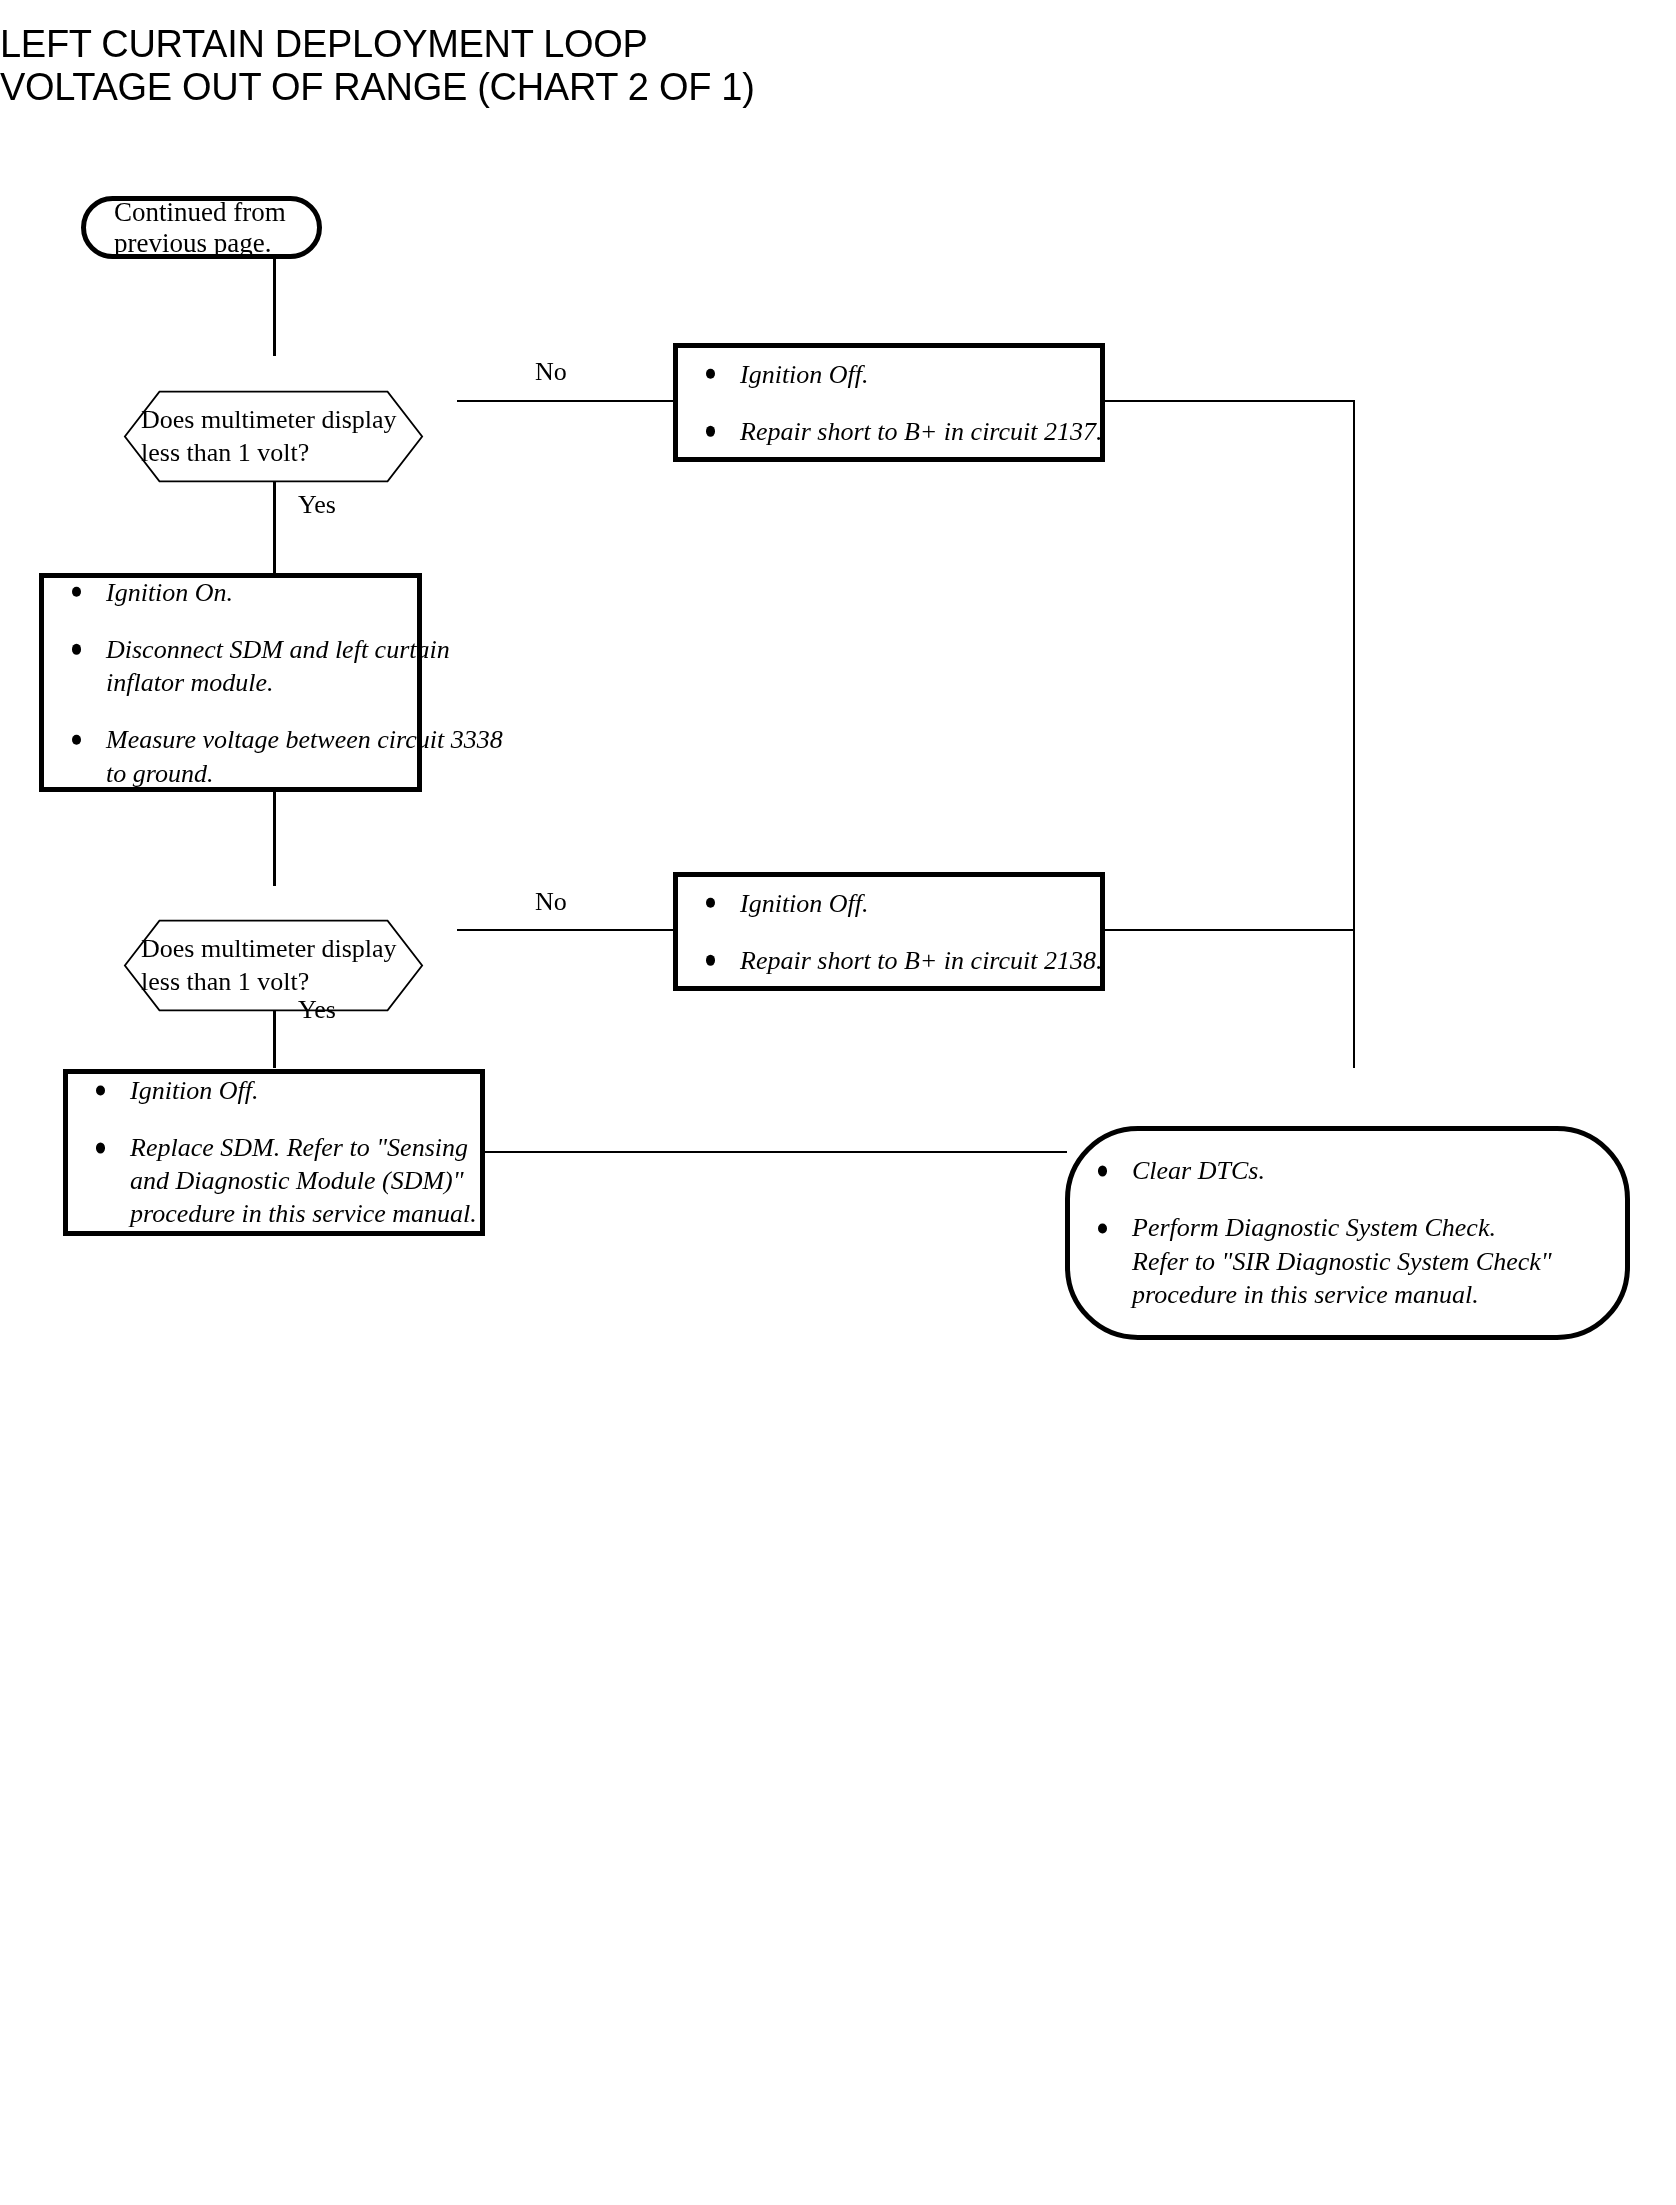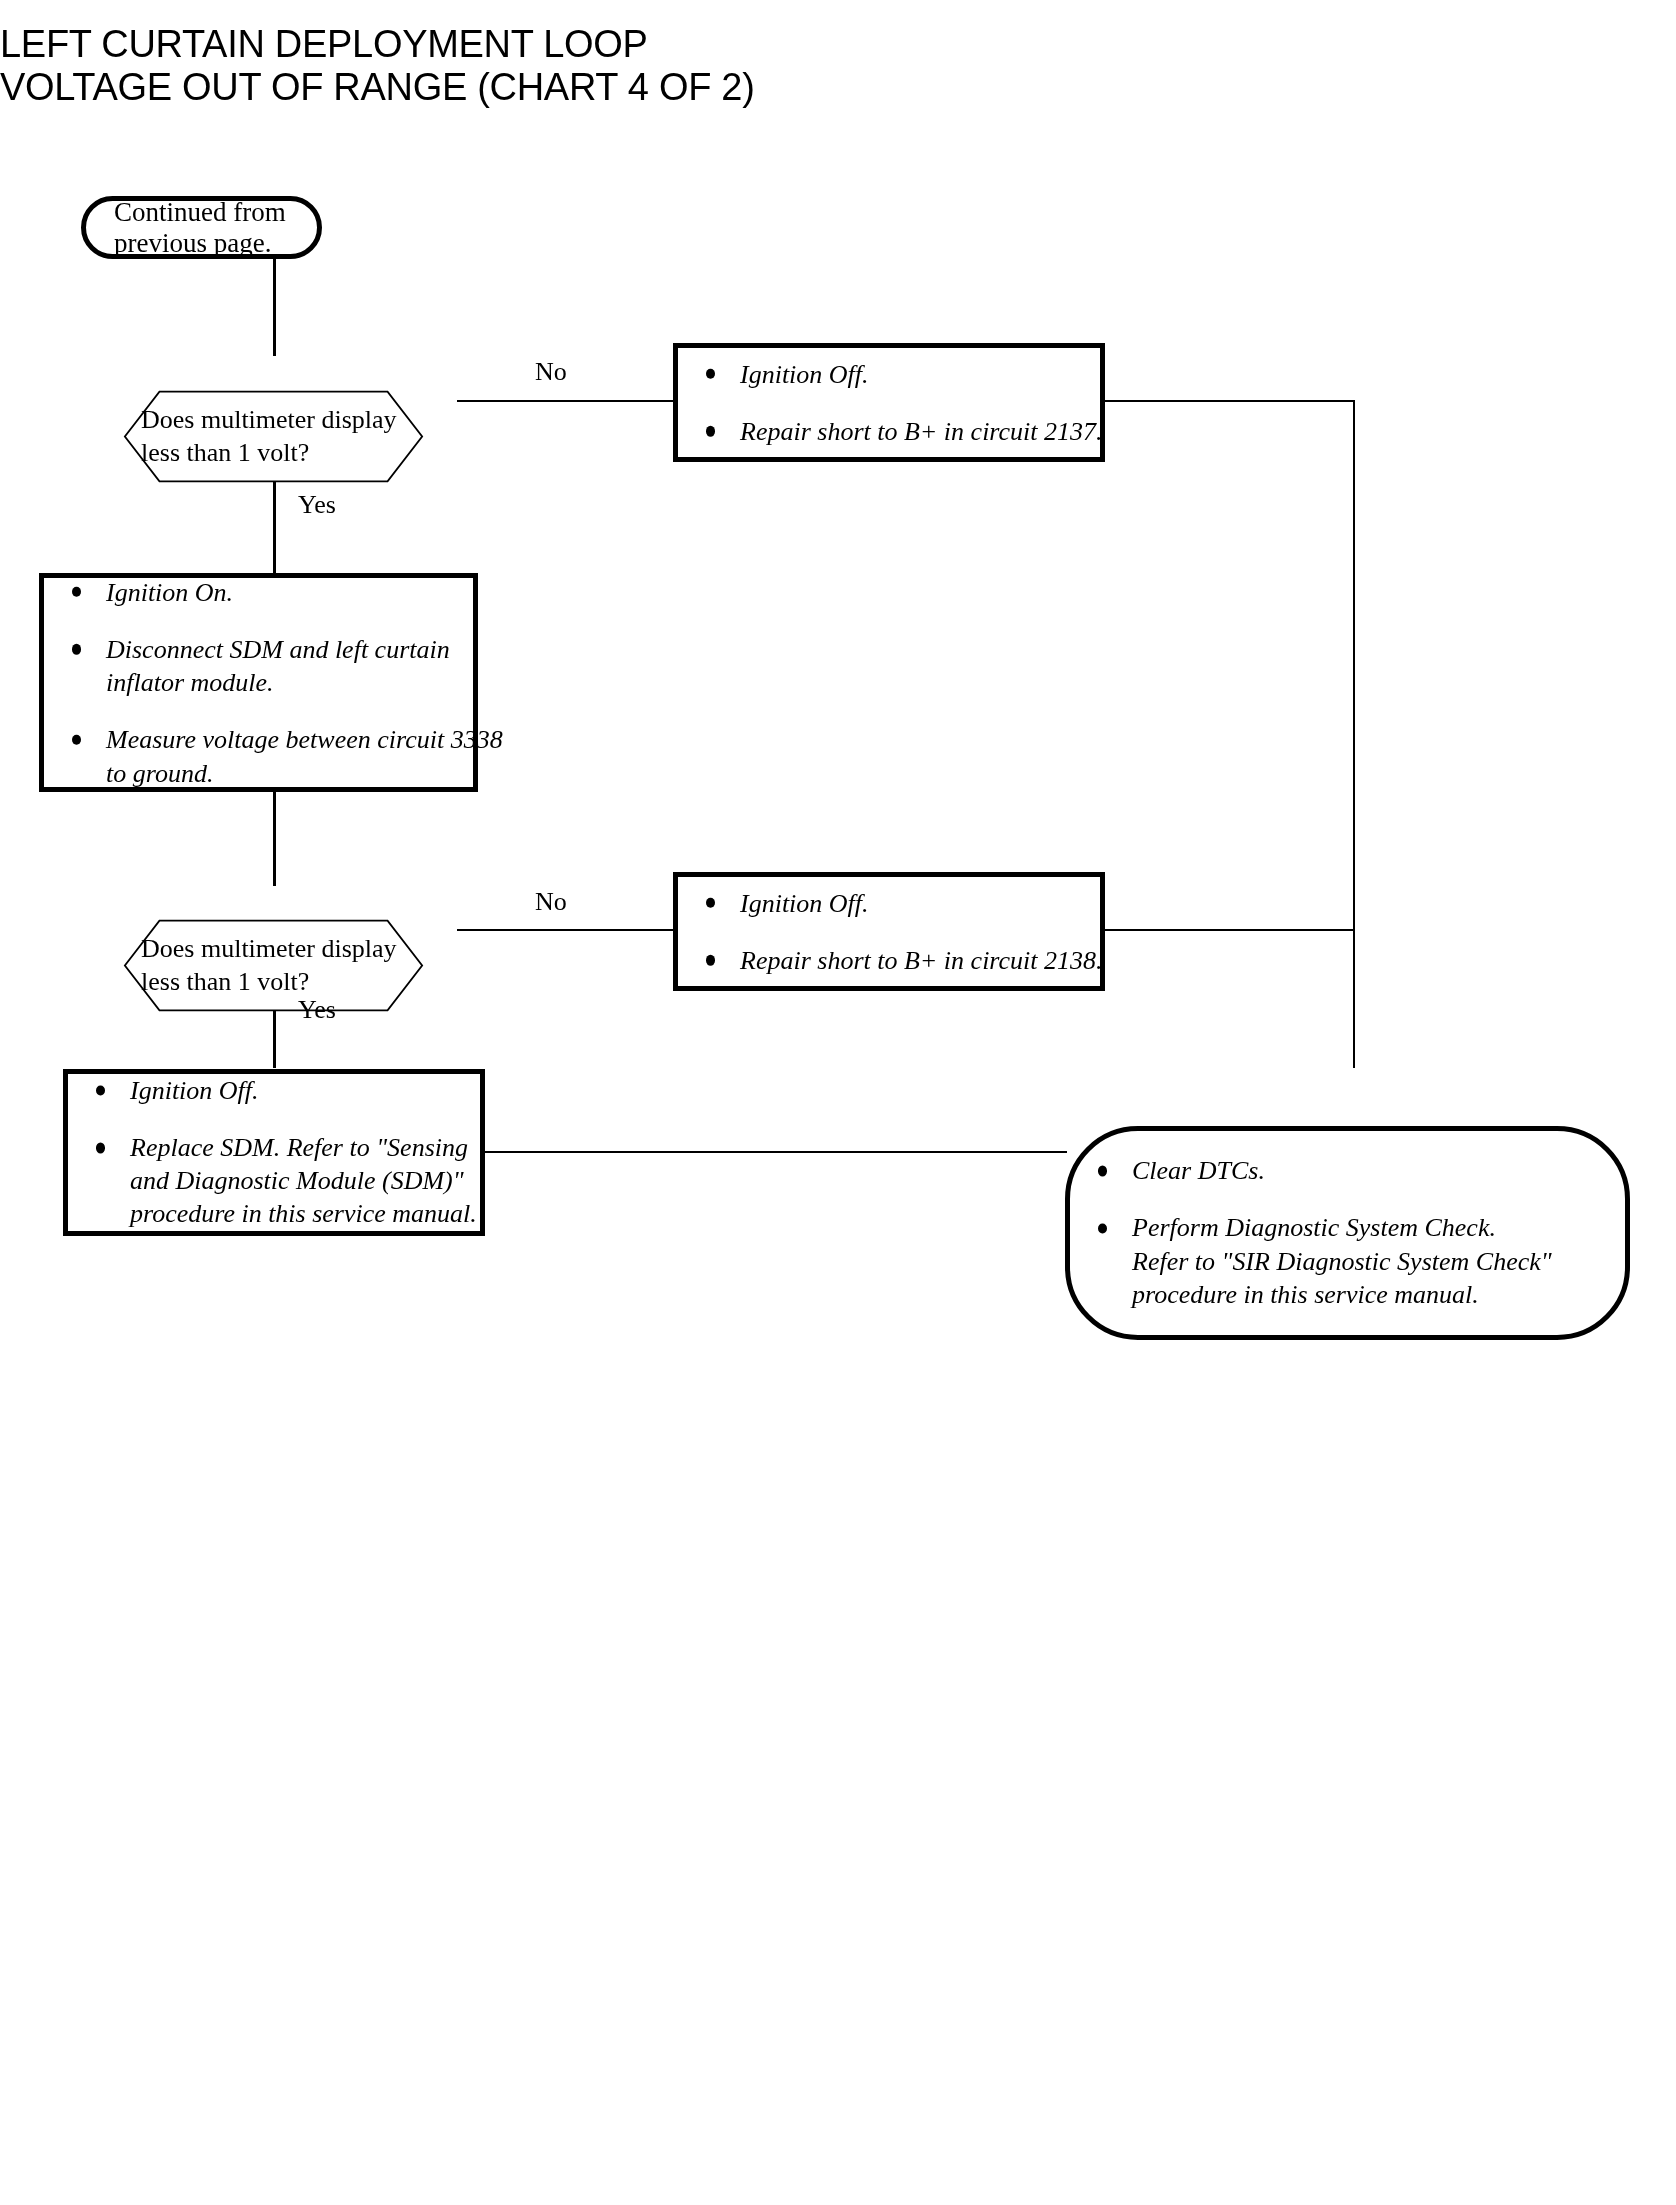--- a/index.html
+++ b/index.html
@@ -65,21 +65,21 @@
     position:absolute;font-size:26px;line-height:1;white-space:nowrap;
   }
 </style>
 </head>
 <body>
 
 <div id="canvas">
 
   <div class="title">
     <div>LEFT CURTAIN DEPLOYMENT LOOP</div>
-    <div>VOLTAGE OUT OF RANGE (CHART 4 OF 2)</div>
+    <div>VOLTAGE OUT OF RANGE (CHART 2 OF 1)</div>
   </div>
 
   <svg class="wires" viewBox="0 0 2758 3628" width="1676" height="2205">
 
     <line x1="452" y1="425" x2="452" y2="586"></line>
 
     <line x1="752" y1="660" x2="1108" y2="660"></line>
 
     <line x1="452" y1="735" x2="452" y2="942"></line>
 
@@ -120,21 +120,21 @@
         <span class="ln">Ignition Off.</span>
       </li>
       <li>
         <span class="ln">Repair short to B+ in circuit 2137.</span>
       </li>
     </ul>
   </div>
 
   <div class="edge-label" style="left:298px;top:492px;">Yes</div>
 
-  <div class="node process" style="left:39px;top:573px;width:439px;height:219px;">
+  <div class="node process" style="left:39px;top:573px;width:383px;height:219px;">
     <ul class="bullets">
       <li>
         <span class="ln">Ignition On.</span>
       </li>
       <li>
         <span class="ln">Disconnect SDM and left curtain</span>
         <span class="ln">inflator module.</span>
       </li>
       <li>
         <span class="ln">Measure voltage between circuit 3338</span>

